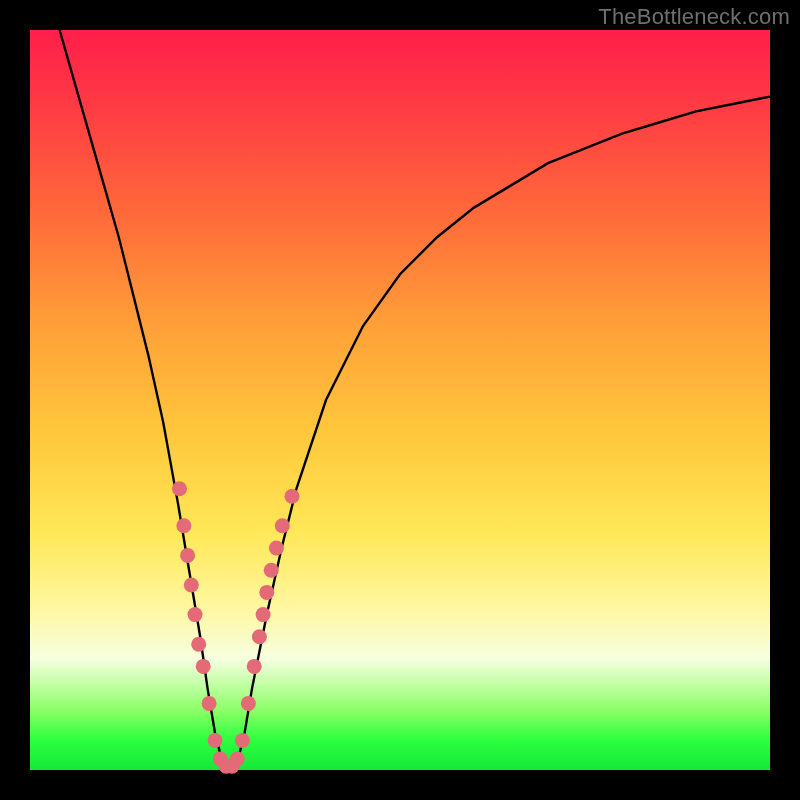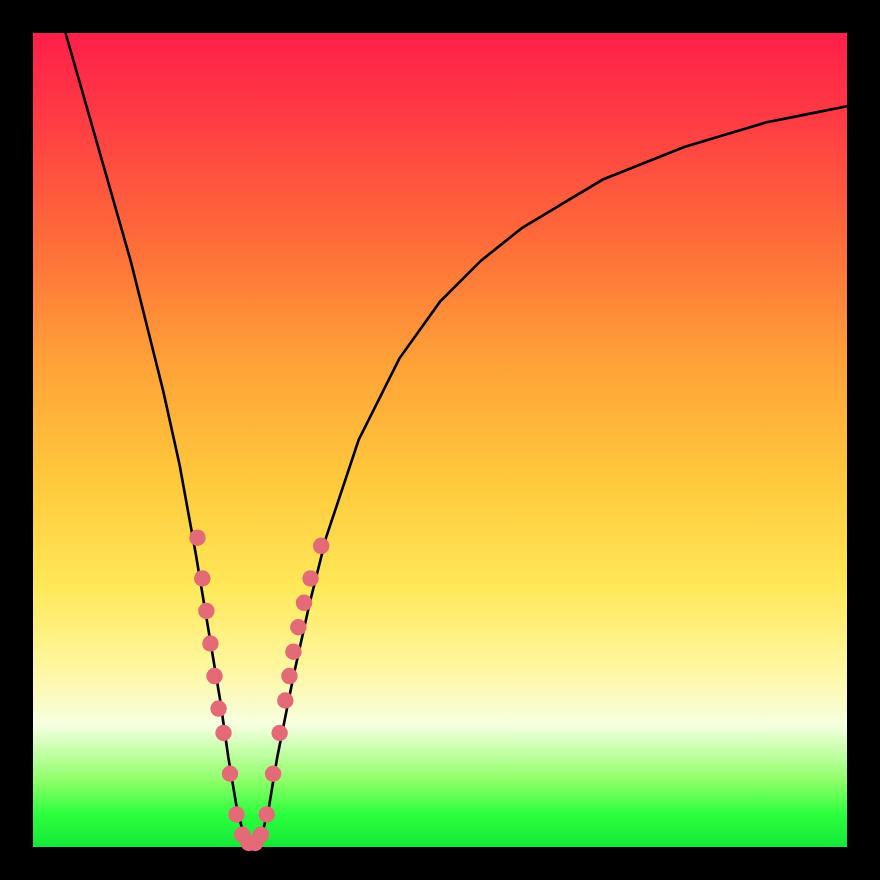--- a/index.html
+++ b/index.html
@@ -86,13 +86,14 @@
           <circle cx="229.4" cy="606.8" r="7.5" fill="#e46a77"></circle>
           <circle cx="233.1" cy="584.6" r="7.5" fill="#e46a77"></circle>
           <circle cx="236.8" cy="562.4" r="7.5" fill="#e46a77"></circle>
           <circle cx="241.2" cy="540.2" r="7.5" fill="#e46a77"></circle>
           <circle cx="246.4" cy="518.0" r="7.5" fill="#e46a77"></circle>
           <circle cx="252.3" cy="495.8" r="7.5" fill="#e46a77"></circle>
           <circle cx="262.0" cy="466.2" r="7.5" fill="#e46a77"></circle>
         </g>
     </svg>
   </div>
+  <div class="watermark">TheBottleneck.com</div>
 </div>
 
 </body></html>

